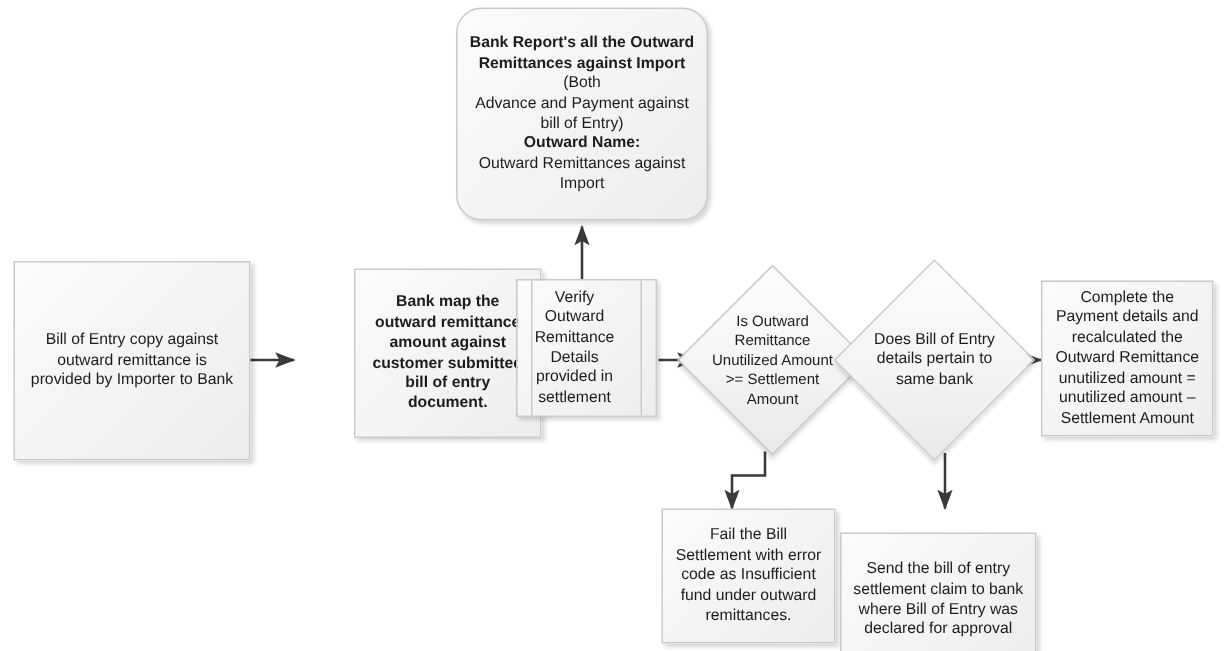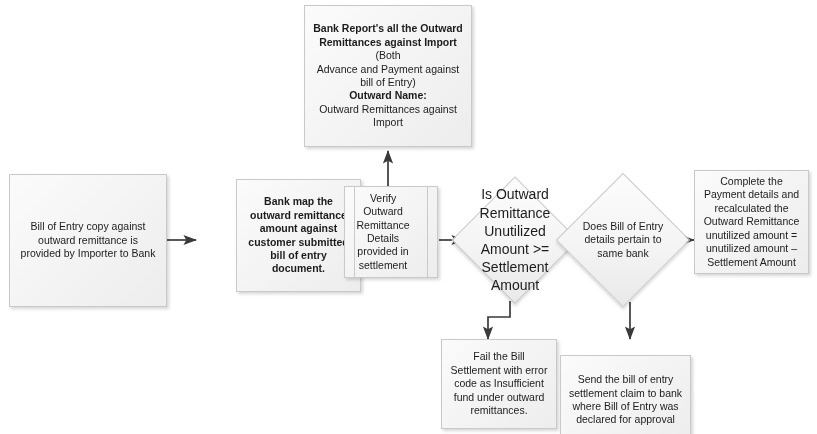--- a/index.html
+++ b/index.html
@@ -98,21 +98,21 @@
       <path d="M321,240 L345,240"></path>
       <path d="M388,186 L388,151"></path>
       <path d="M439,240 L464,240"></path>
       <path d="M566,240 L588,240"></path>
       <path d="M674,240 L694,240"></path>
       <path d="M510,301 L510,317 L488,317 L488,339"></path>
       <path d="M630,302 L630,339"></path>
     </g>
   </svg>
 
-  <div class="node box" style="left:304px; top:5px; width:168px; height:142px;">
+  <div class="node box" style="left:304px; top:5px; width:168px; height:142px;border-radius:17px;">
     <div class="txt" style="font-size:10.5px;">
       <span class="rptline bold">Bank Report's all the Outward</span>
       <span class="rptline"><b>Remittances against Import</b><span> (Both</span></span>
       <span class="rptline">Advance and Payment against bill of Entry)</span>
       <span class="rptline bold">Outward Name:</span>
       <span class="rptline">Outward Remittances against Import</span>
     </div>
   </div>
 
   <div class="node box" style="left:9px; top:174px; width:158px; height:133px;">
@@ -122,29 +122,29 @@
   <div class="node box" style="left:196px; top:179px; width:125px; height:113px;margin-left:40px;">
     <div class="txt bold" style="font-size:10.5px;">Bank map the outward remittance amount against customer submitted bill of entry document.</div>
   </div>
 
   <div class="node box predef" style="left:344px; top:186px; width:94px; height:92px;">
     <div class="txt" style="font-size:10.5px;">Verify Outward Remittance Details provided in settlement</div>
   </div>
 
   <div class="node diamond" style="left:464px; top:172px; width:102px; height:136px;">
     <div class="rot" style="width:88px; height:88px;"></div>
-    <div class="txt" style="font-size:14px;">Is Outward Remittance Unutilized Amount &gt;= Settlement Amount</div>
+    <div class="txt" style="font-size:10px;">Is Outward Remittance Unutilized Amount &gt;= Settlement Amount</div>
   </div>
 
   <div class="node diamond" style="left:568px; top:172px; width:110px; height:136px;">
     <div class="rot" style="width:93px; height:93px;"></div>
     <div class="txt" style="font-size:10.5px;">Does Bill of Entry details pertain to same bank</div>
   </div>
 
-  <div class="node box" style="left:694px; top:170px; width:115px; height:104px;">
+  <div class="node box" style="left:694px; top:187px; width:115px; height:104px;">
     <div class="txt" style="font-size:10.5px;">Complete the Payment details and recalculated the Outward Remittance unutilized amount = unutilized amount – Settlement Amount</div>
   </div>
 
   <div class="node box" style="left:441px; top:339px; width:116px; height:90px;">
     <div class="txt" style="font-size:10.5px;">Fail the Bill Settlement with error code as Insufficient fund under outward remittances.</div>
   </div>
 
   <div class="node box" style="left:560px; top:355px; width:131px; height:90px;">
     <div class="txt" style="font-size:10.5px;">Send the bill of entry settlement claim to bank where Bill of Entry was declared for approval</div>
   </div>

